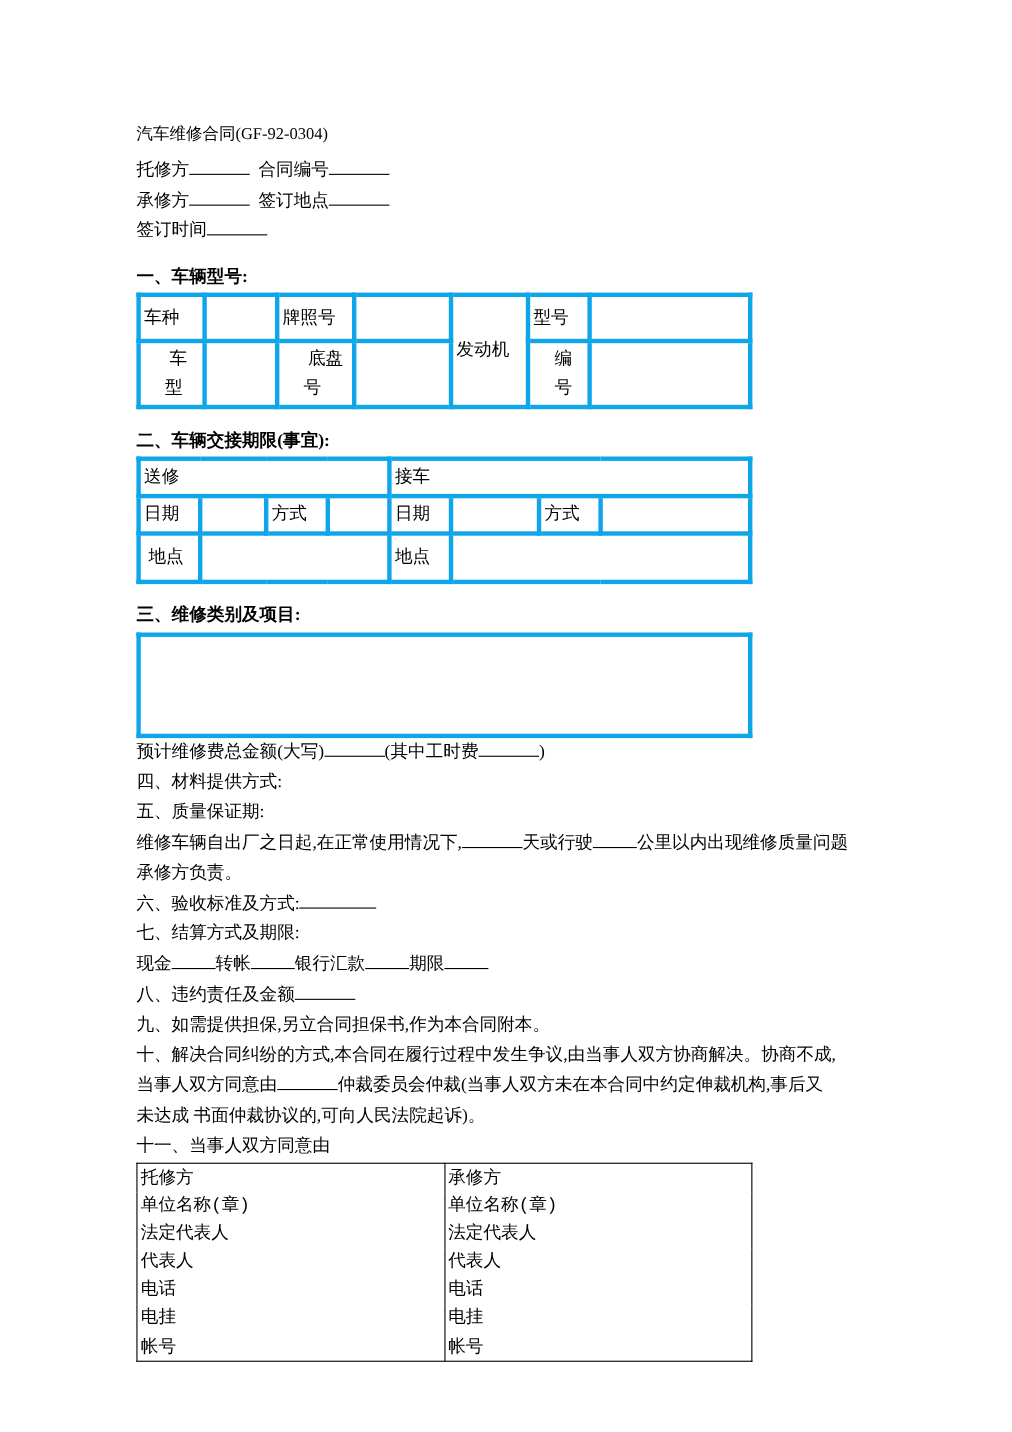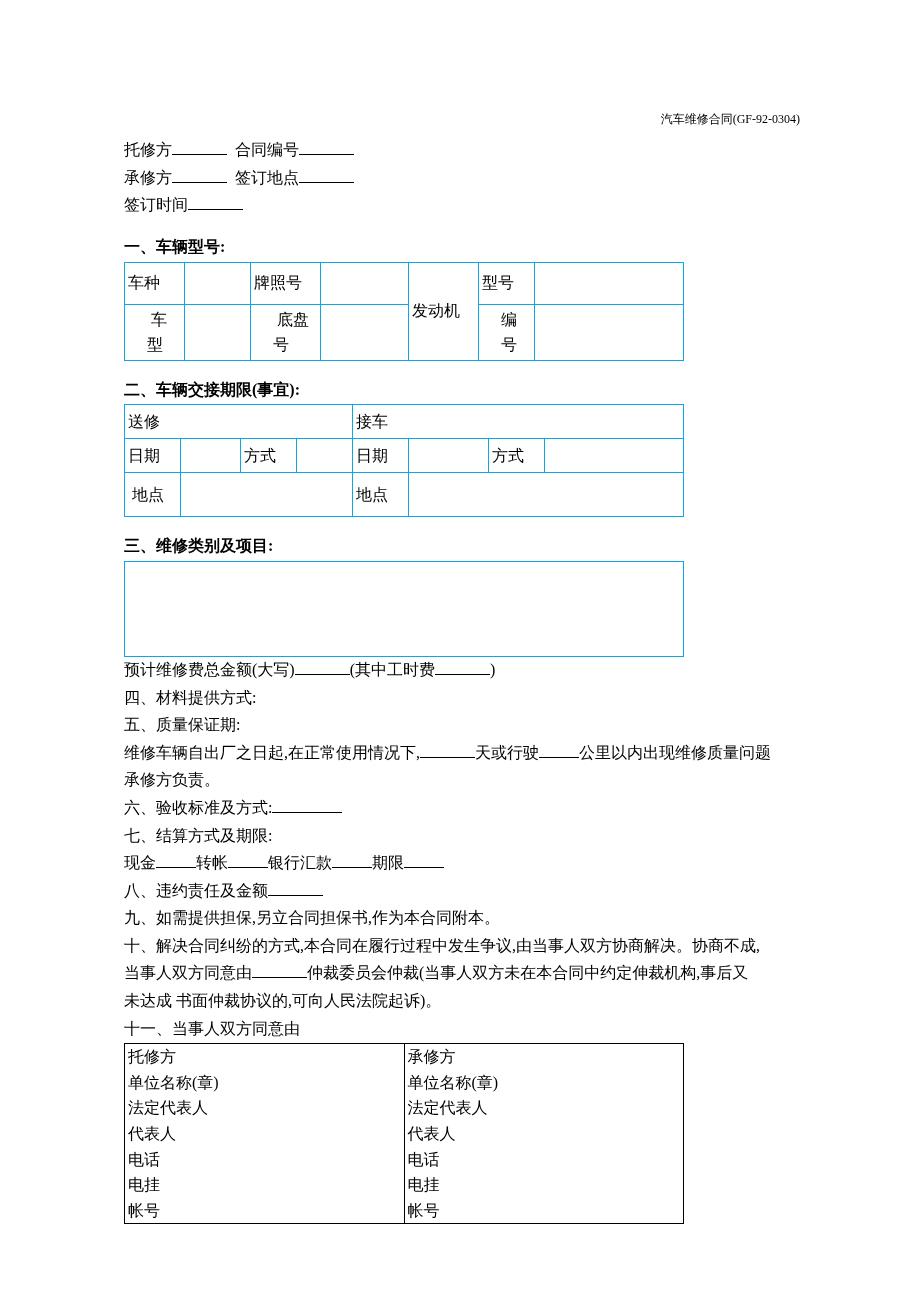--- a/index.html
+++ b/index.html
@@ -10,22 +10,22 @@
     body {
       background: #fff;
       font-family: "SimSun", "宋体", serif;
       font-size: 16px;
       color: #000;
       width: 920px;
       padding: 110px 120px 60px 124px;
       line-height: 1.6;
     }
     .title {
-      text-align: right;
-      font-size: 12px;
+      text-align: left;
+      font-size: 15px;
       margin-bottom: 8px;
     }
     .line {
       margin-bottom: 2px;
     }
     .blank {
       display: inline-block;
       border-bottom: 1px solid #000;
       min-width: 55px;
       height: 1em;
@@ -45,40 +45,41 @@
       width: 560px;
     }
     table.t3 {
       width: 560px;
       height: 96px;
     }
     table.t4 {
       width: 560px;
     }
     td {
-      border: 1px solid #0ea5e9;
+      border: 4px solid #0ea5e9;
       padding: 4px 3px;
       vertical-align: middle;
       font-size: 16px;
     }
     .t1 td { height: 42px; padding: 2px 3px; }
     .t2 td { height: 34px; padding: 2px 3px; font-family: Liberation Serif, serif; }
     .t2 tr.tall td { height: 44px; }
     .t4 td {
       border-left: 1px solid #000;
       border-right: 1px solid #000;
       border-top: 1px solid #000;
       border-bottom: 1px solid #000;
       padding: 0 3px;
       height: 24px;
       vertical-align: top;
     }
     .t4 tr:not(:first-child):not(:last-child) td {
       border-top: none;
       border-bottom: none;
+      font-family: Liberation Mono, monospace;
     }
     .t4 tr:first-child td { border-bottom: none; }
     .t4 tr:last-child td { border-top: none; }
     .indent-center td { text-align: left; padding-left: 22px; }
     .section {
       margin-top: 16px;
       margin-bottom: 2px;
       font-weight: bold;
     }
   </style>

